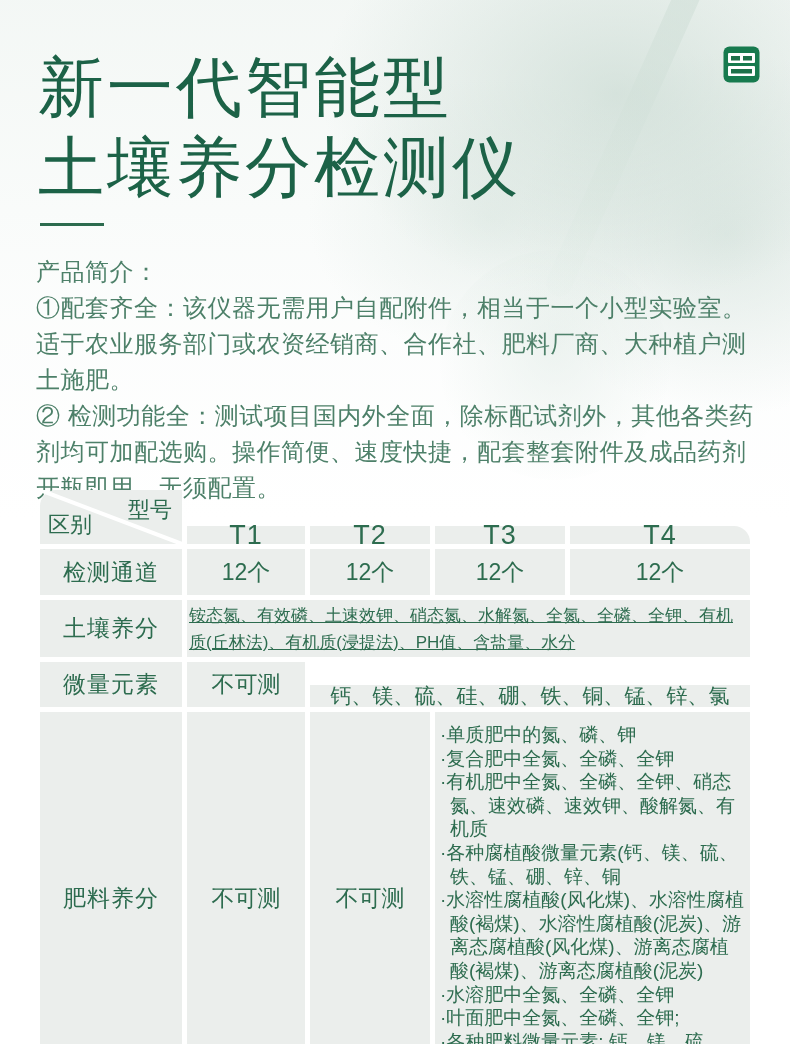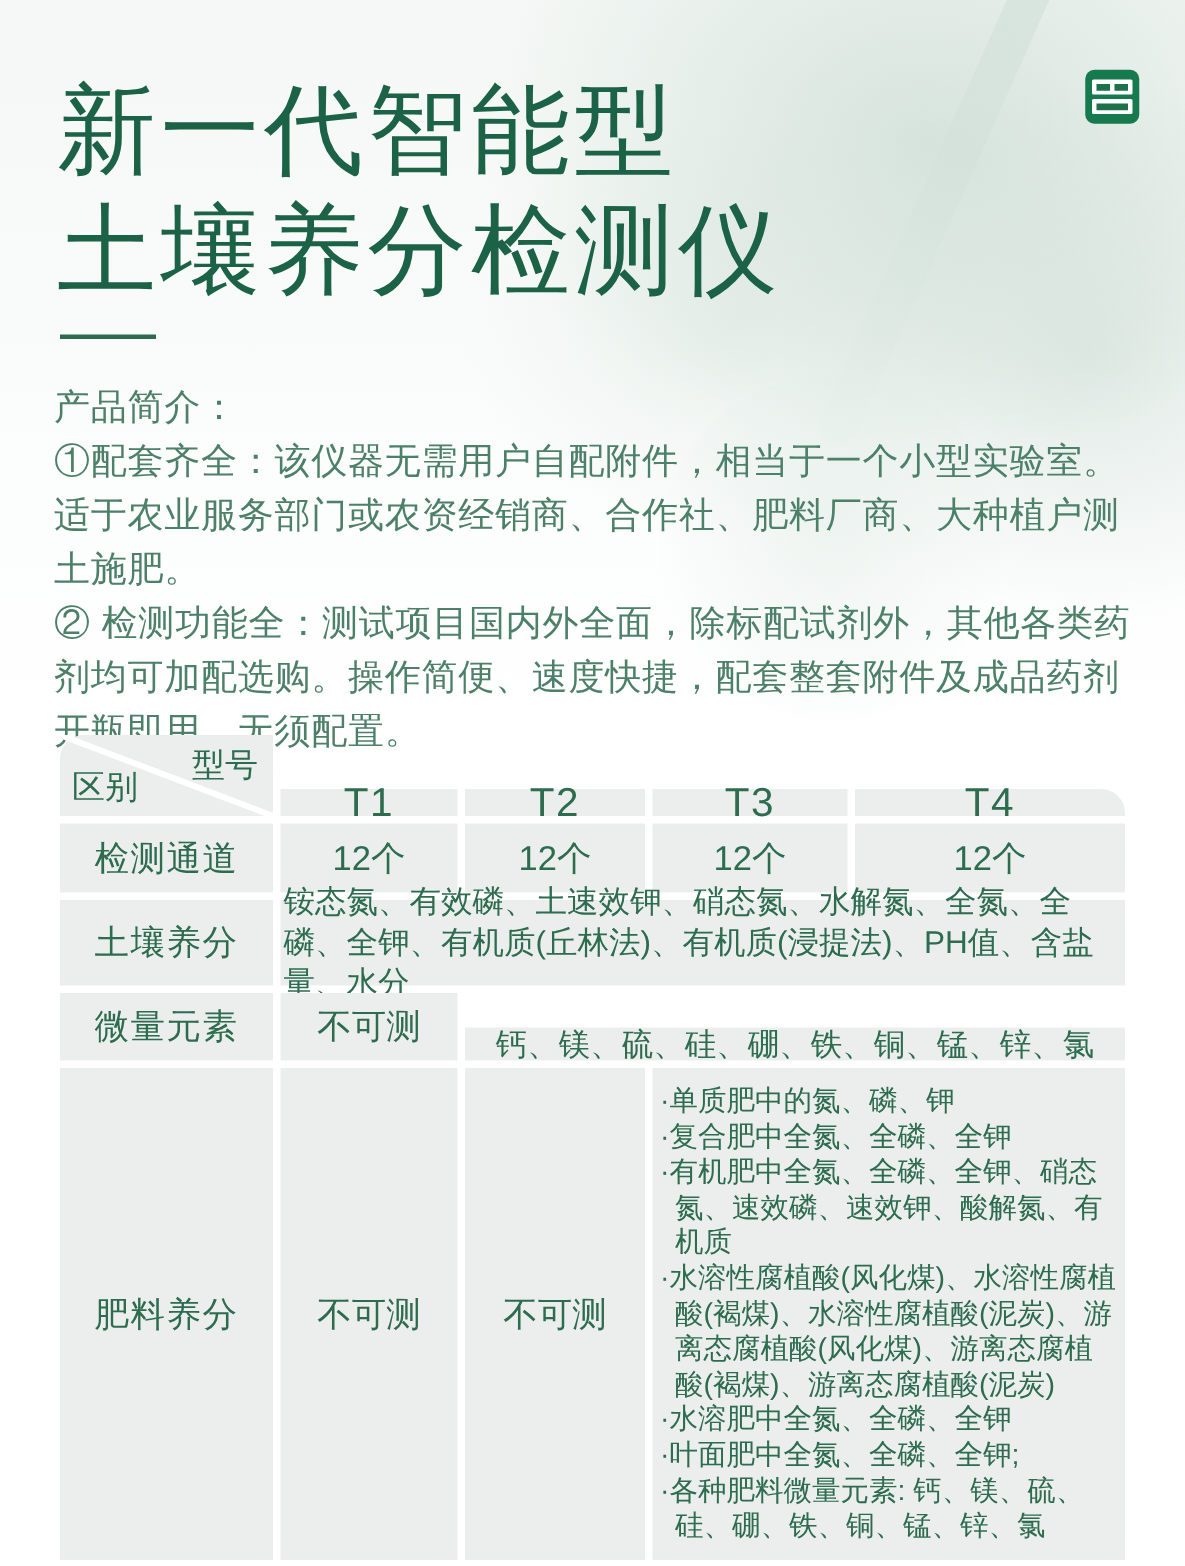--- a/index.html
+++ b/index.html
@@ -67,21 +67,21 @@
     text-align:left;
   }
   .cell.rl { border-top-left-radius:16px; }
   .cell.rr { border-top-right-radius:16px; }
   .model-cell { font-size:27px; letter-spacing:1px;margin-top:36px; }
   .row-label { font-size:23px; letter-spacing:1px;font-family:Liberation Mono, monospace; }
   .value-cell { font-size:23px; }
   .span-all { grid-column:2 / 6; }
   .span-234 { grid-column:3 / 6; }
   .span-34 { grid-column:4 / 6; }
-  .soil-content { font-size:21px; line-height:27px; padding:0 2px; }
+  .soil-content { font-size:17px; line-height:27px; padding:0 2px;text-decoration:underline; }
   .trace-content { font-size:21px;margin-top:23px; }
   .bullets-cell {
     align-items:flex-start; justify-content:flex-start;
     text-align:left; flex-direction:column;
     padding:11px 4px 8px 5px;
     font-size:19px; line-height:23.6px;
   }
   .bullet-line { padding-left:10px; text-indent:-10px; }
 
   
@@ -149,20 +149,21 @@
     <div class="cell value-cell">不可测</div>
     <div class="cell span-234 trace-content">钙、镁、硫、硅、硼、铁、铜、锰、锌、氯</div>
 
     <div class="cell row-label">肥料养分</div>
     <div class="cell value-cell">不可测</div>
     <div class="cell value-cell">不可测</div>
     <div class="cell span-34 bullets-cell">
       <div class="bullet-line">·单质肥中的氮、磷、钾</div>
       <div class="bullet-line">·复合肥中全氮、全磷、全钾</div>
       <div class="bullet-line">·有机肥中全氮、全磷、全钾、硝态氮、速效磷、速效钾、酸解氮、有机质</div>
+      <div class="bullet-line">·各种腐植酸微量元素(钙、镁、硫、铁、锰、硼、锌、铜</div>
       <div class="bullet-line">·水溶性腐植酸(风化煤)、水溶性腐植酸(褐煤)、水溶性腐植酸(泥炭)、游离态腐植酸(风化煤)、游离态腐植酸(褐煤)、游离态腐植酸(泥炭)</div>
       <div class="bullet-line">·水溶肥中全氮、全磷、全钾</div>
       <div class="bullet-line">·叶面肥中全氮、全磷、全钾;</div>
       <div class="bullet-line">·各种肥料微量元素: 钙、镁、硫、硅、硼、铁、铜、锰、锌、氯</div>
     </div>
 
   </div>
 </div>
 
 </body></html>

